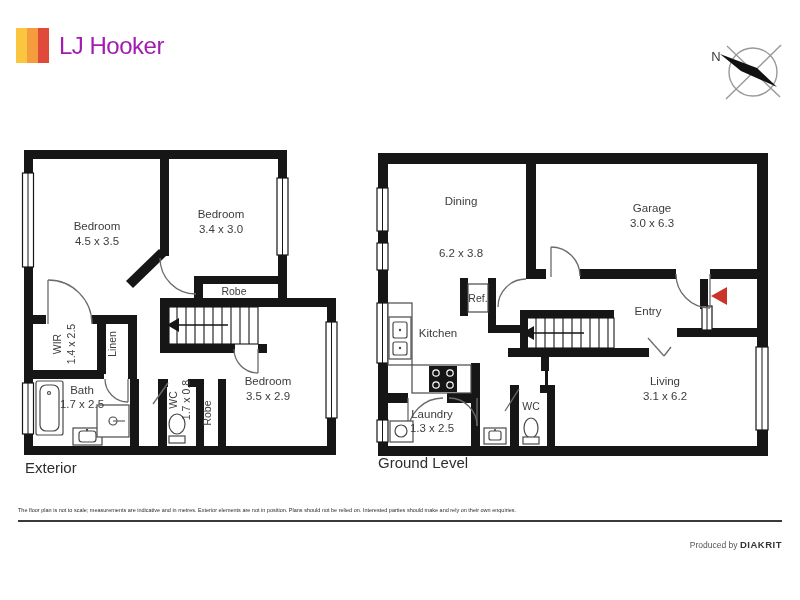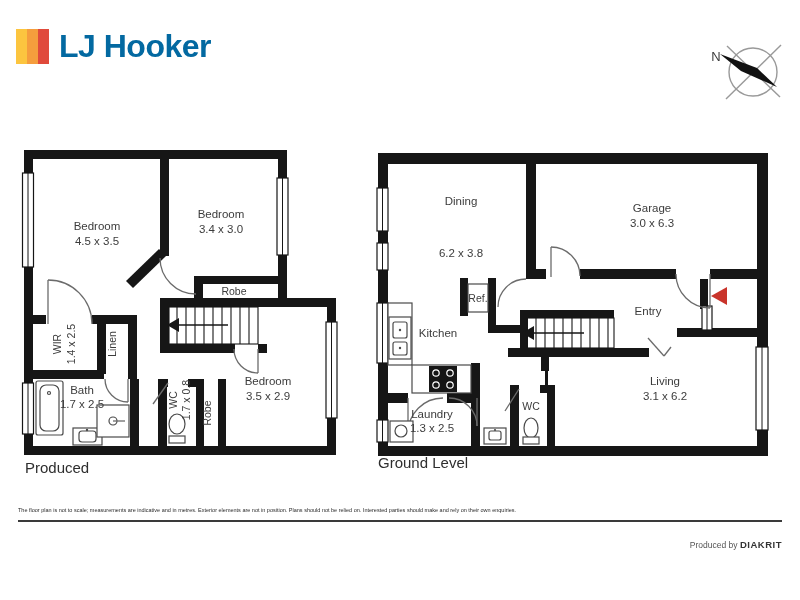--- a/index.html
+++ b/index.html
@@ -3,21 +3,21 @@
 <meta charset="utf-8">
 <style>
   html,body{margin:0;padding:0;}
   body{width:800px;height:600px;background:#ffffff;font-family:"Liberation Sans",sans-serif;position:relative;overflow:hidden;}
   .stage{position:absolute;inset:0;width:800px;height:600px;}
   
   .logo{position:absolute;top:28px;left:16px;display:flex;align-items:center;gap:10px;}
   .stripes{display:flex;width:33px;height:35px;}
   .stripes span{flex:1;height:100%;}
   .s1{background:#FCC53F;} .s2{background:#F59D3D;} .s3{background:#E04A3B;}
-  .logo-text{font-size:32px;font-weight:700;color:#0369a1;letter-spacing:-0.5px;}
+  .logo-text{font-size:24px;font-weight:400;color:#a21caf;letter-spacing:-0.5px;}
   
   .floor-title{position:absolute;font-size:15px;color:#2e2e2e;}
   .t-upstairs{top:459px;left:25px;}
   .t-ground{top:454px;left:378px;}
   
   .disclaimer{position:absolute;top:507px;left:18px;width:764px;font-size:5.5px;color:#2b2b2b;}
   .rule{position:absolute;top:520px;left:18px;width:764px;height:2px;background:#3a3a3a;}
   .address{position:absolute;top:534px;left:18px;font-size:17px;color:#2e2e2e;}
   .produced{position:absolute;top:539px;right:18px;font-size:8.5px;color:#555;}
   .produced b{font-size:9.5px;color:#333;letter-spacing:0.5px;}
@@ -315,20 +315,20 @@
         <text class="lbl" x="648" y="315">Entry</text>
         <text class="lbl" x="432" y="418">Laundry</text>
         <text class="lbl" x="432" y="432">1.3 x 2.5</text>
         <text class="lbl sm" x="531" y="410">WC</text>
         <text class="lbl" x="665" y="385">Living</text>
         <text class="lbl" x="665" y="400">3.1 x 6.2</text>
       </g>
     </g>
   </svg>
 
-  <div class="floor-title t-upstairs">Produced</div>
+  <div class="floor-title t-upstairs">Exterior</div>
   <div class="floor-title t-ground">Ground Level</div>
 
   <div class="disclaimer">The floor plan is not to scale; measurements are indicative and in metres. Exterior elements are not in position. Plans should not be relied on. Interested parties should make and rely on their own enquiries.</div>
   <div class="rule"></div>
   <div class="produced"><span>Produced by</span> <b>DIAKRIT</b></div>
 
 </div>
 
 </body></html>

